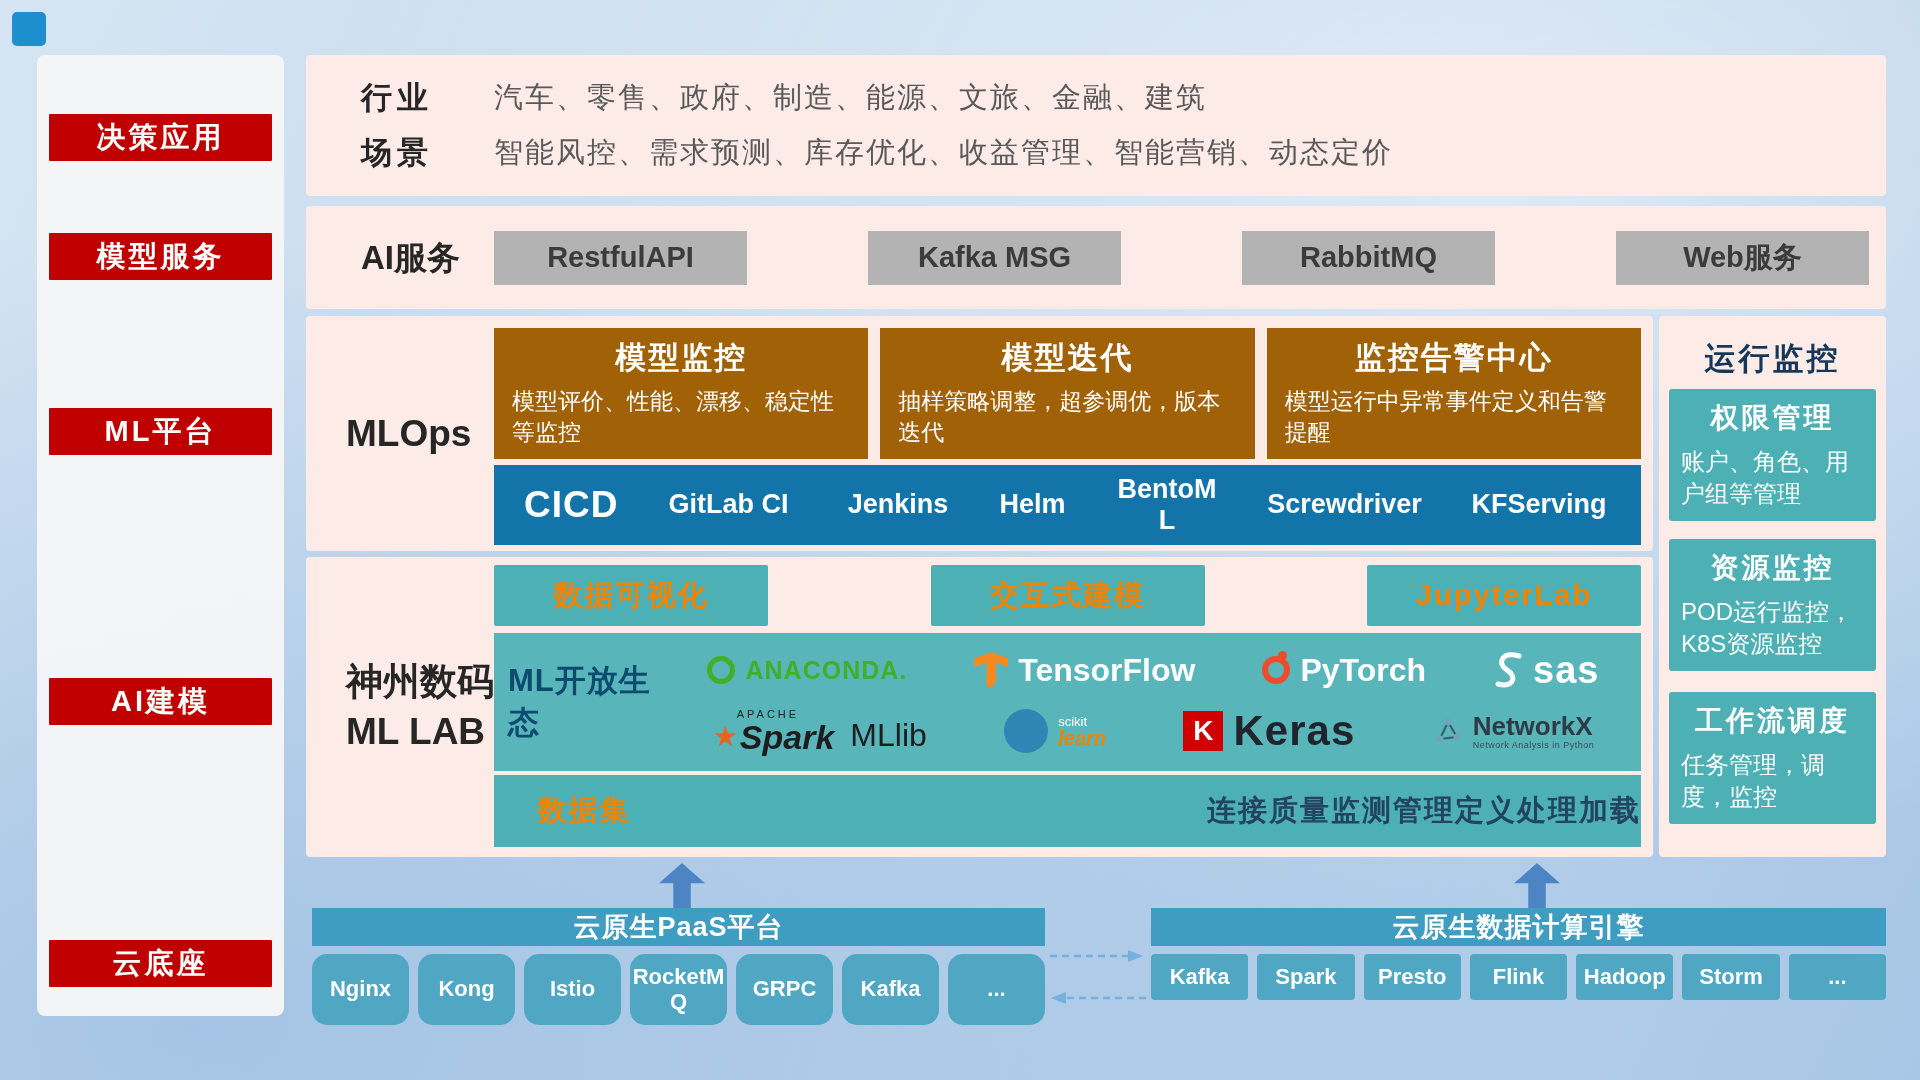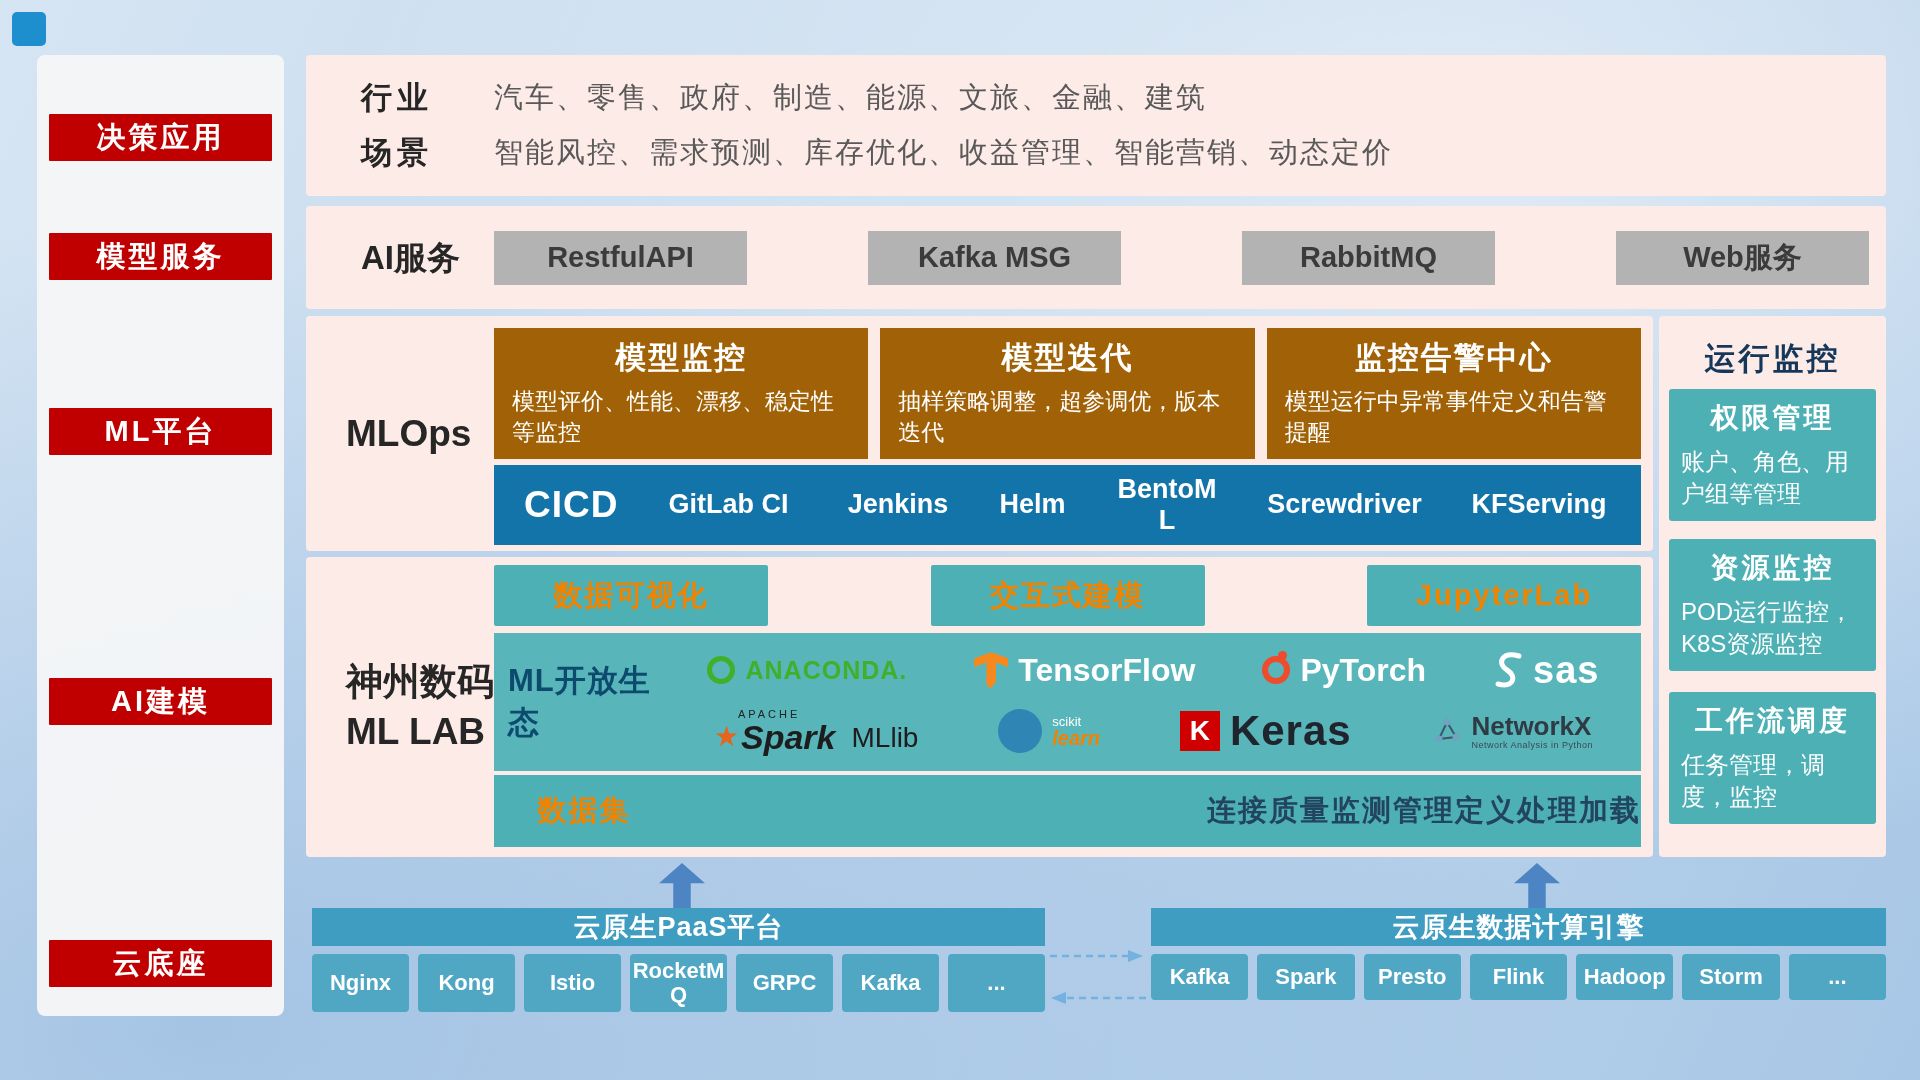--- a/index.html
+++ b/index.html
@@ -87,21 +87,21 @@
 
   .sas-swirl { display:block; }
   .sas-text { color:#fff; font-weight:bold; font-size:38px; letter-spacing:1px; }
 
   .spark-main { display:flex; flex-direction:column; align-items:flex-start; line-height:1; }
   .spark-apache { font-size:11px; color:#222; letter-spacing:3px; margin-left:24px; }
   .spark-rowline { display:flex; align-items:center; }
   .spark-star { color:#e8631c; font-size:28px; margin-right:2px; }
   .spark-star::before { content:"★"; }
   .spark-text { color:#1d1d1d; font-weight:bold; font-size:34px; font-style:italic; }
-  .mllib-text { color:#1d1d1d; font-size:28px; margin-left:6px; align-self:flex-end; }
+  .mllib-text { color:#1d1d1d; font-size:32px; margin-left:6px; align-self:flex-end; }
 
   .skl-blob { width:44px; height:44px; background:#2f86b5; border-radius:50%; }
   .skl-texts { display:flex; flex-direction:column; line-height:1; }
   .skl-top { color:#fff; font-size:13px; }
   .skl-learn { color:#f08300; font-weight:bold; font-size:20px; font-style:italic; }
 
   .keras-k { width:40px; height:40px; background:#d00000; color:#fff; font-weight:bold; font-size:28px;
     display:flex; align-items:center; justify-content:center; }
   .keras-text { color:#20242c; font-weight:bold; font-size:42px; letter-spacing:1px; }
 
@@ -134,21 +134,21 @@
 
   .bottom-sec { position:absolute; top:908px; }
   .b-paas { left:312px; width:733px; }
   .b-engine { left:1151px; width:735px; }
   .bottom-bar { height:38px; background:#3f9dc2; color:#fff; font-weight:bold; font-size:27px;
     letter-spacing:1px; display:flex; align-items:center; justify-content:center; }
   .bottom-items { display:flex; gap:9px; margin-top:8px; }
   .bi { flex:1; background:#4fa7c4; border-radius:4px; color:#fff; font-weight:bold; font-size:22px;
     display:flex; align-items:center; justify-content:center; text-align:center; line-height:1.1;
     padding:4px 2px; word-break:break-all; }
-  .b-paas .bi { height:58px; }
+  .b-paas .bi { height:71px;border-radius:15px; }
   .b-engine .bi { height:46px; }
 
   .dash-svg { position:absolute; left:1046px; top:942px; width:104px; height:70px; }
 </style>
 </head>
 <body>
 
 <div class="canvas">
 
   <div class="corner-logo"></div>

